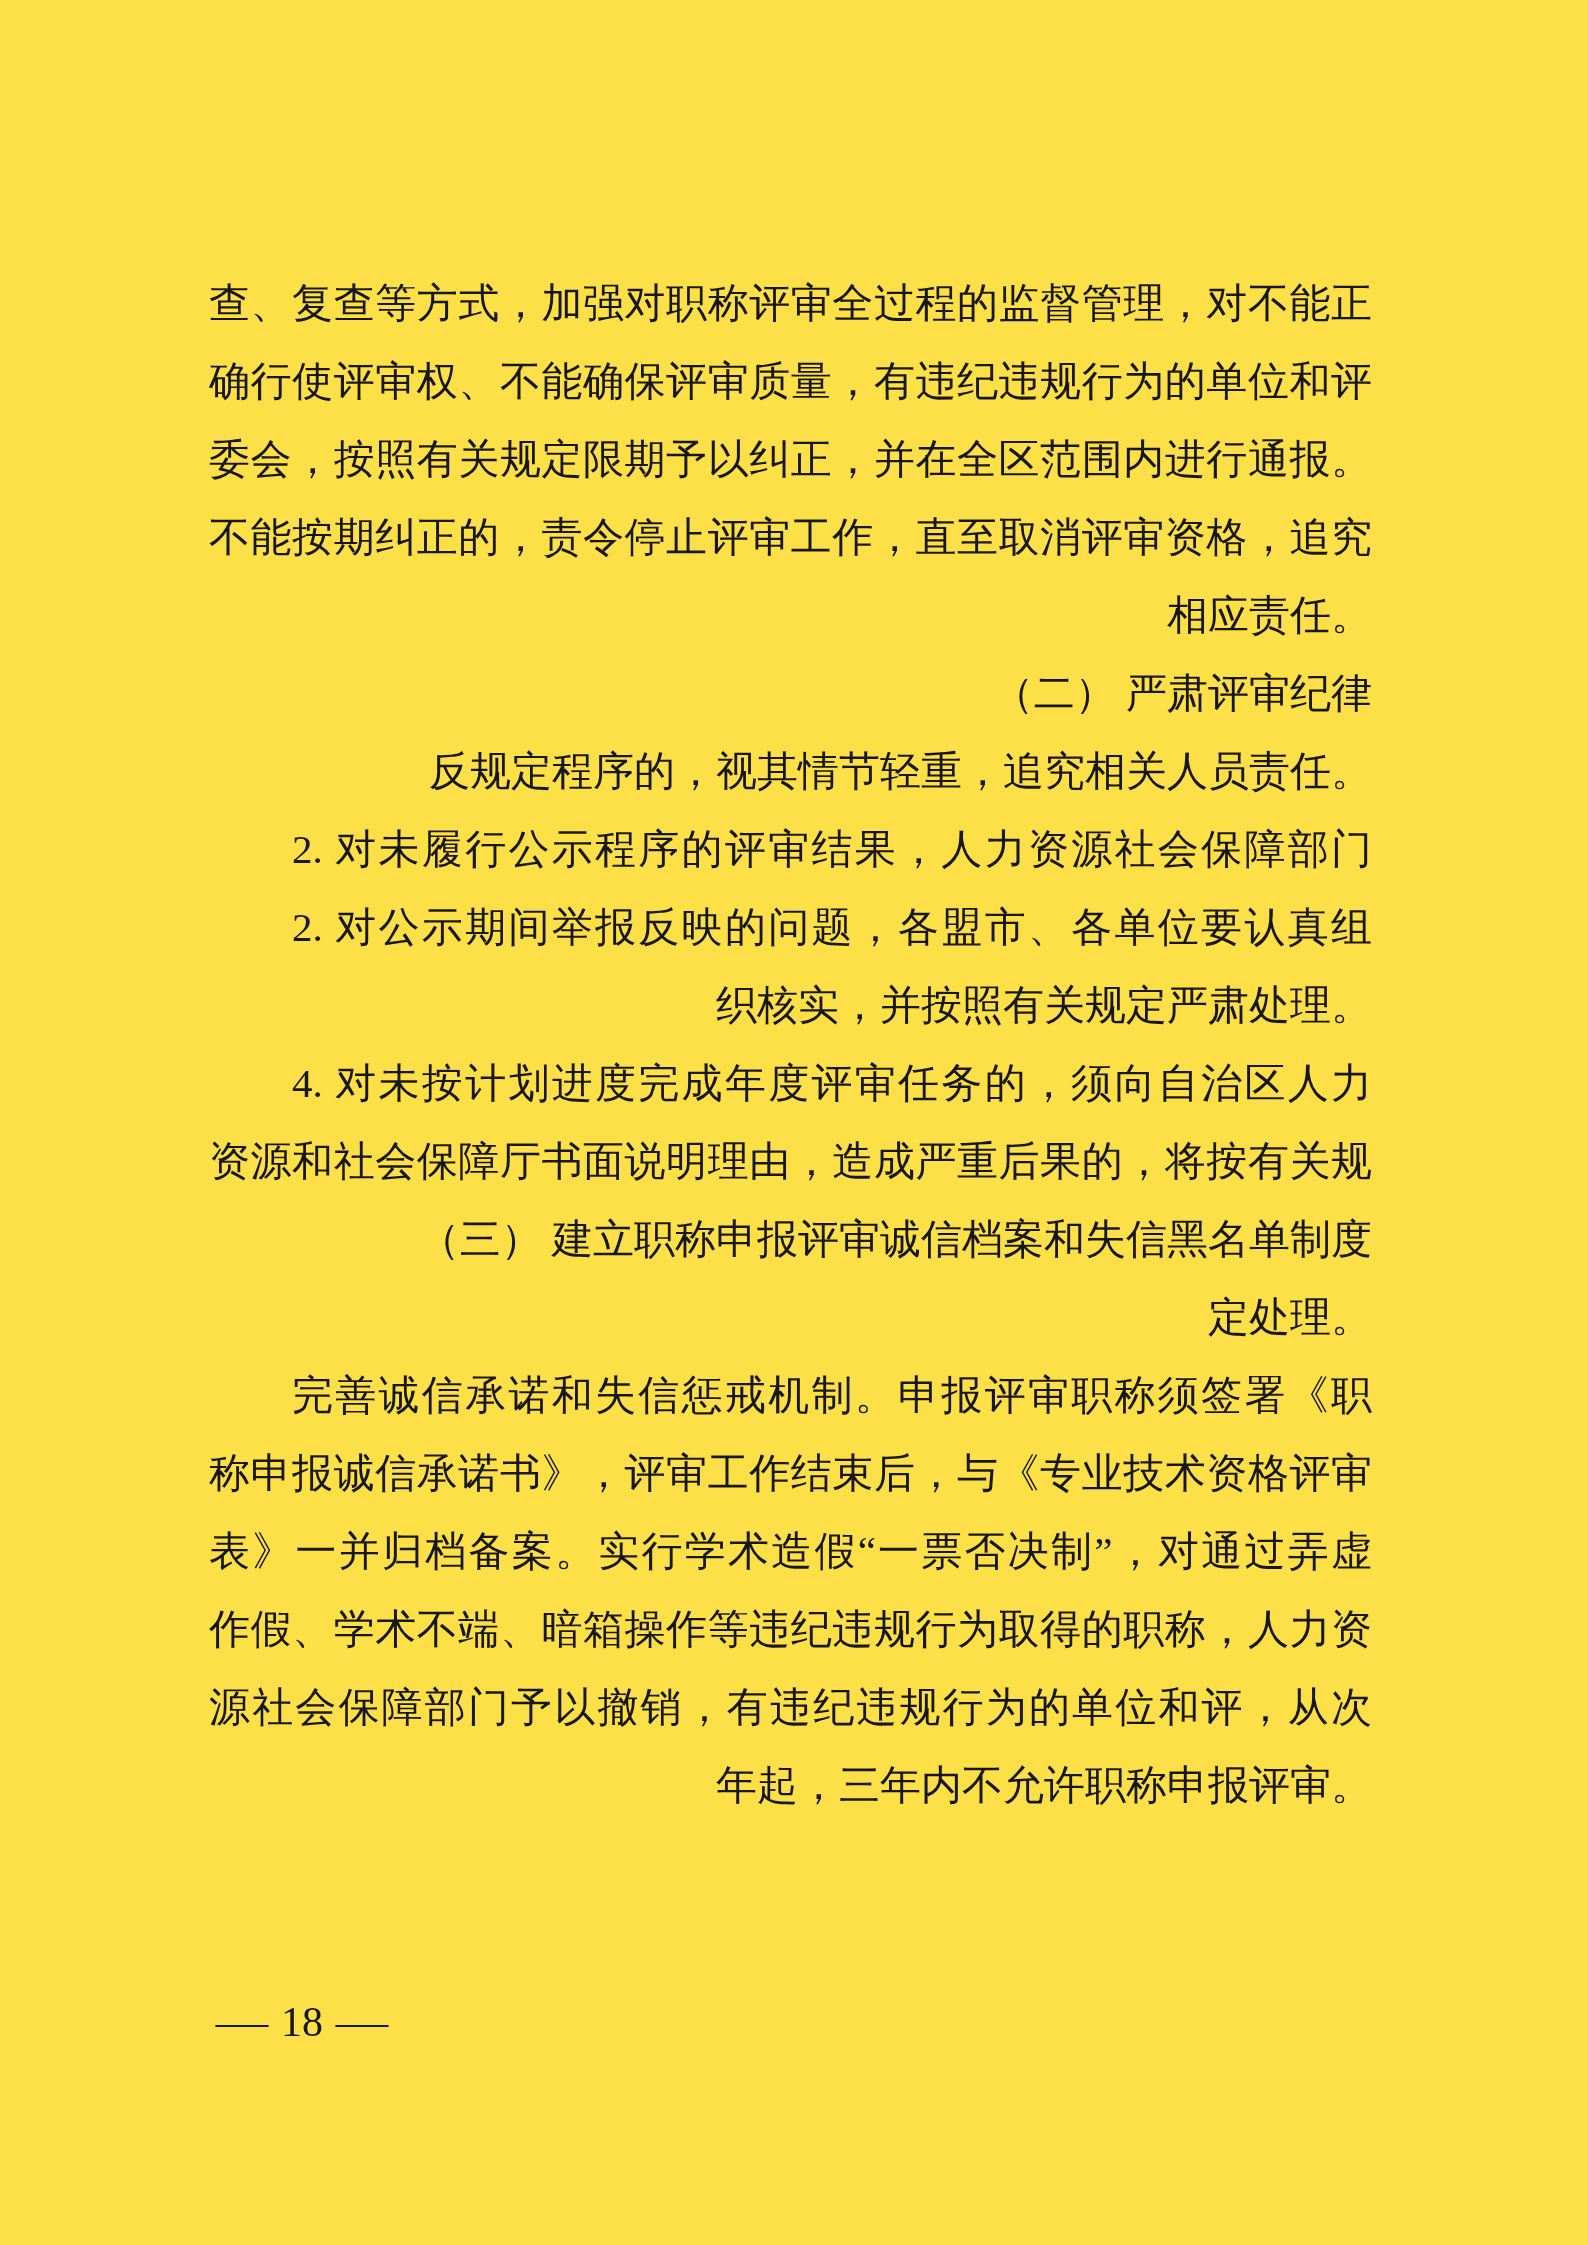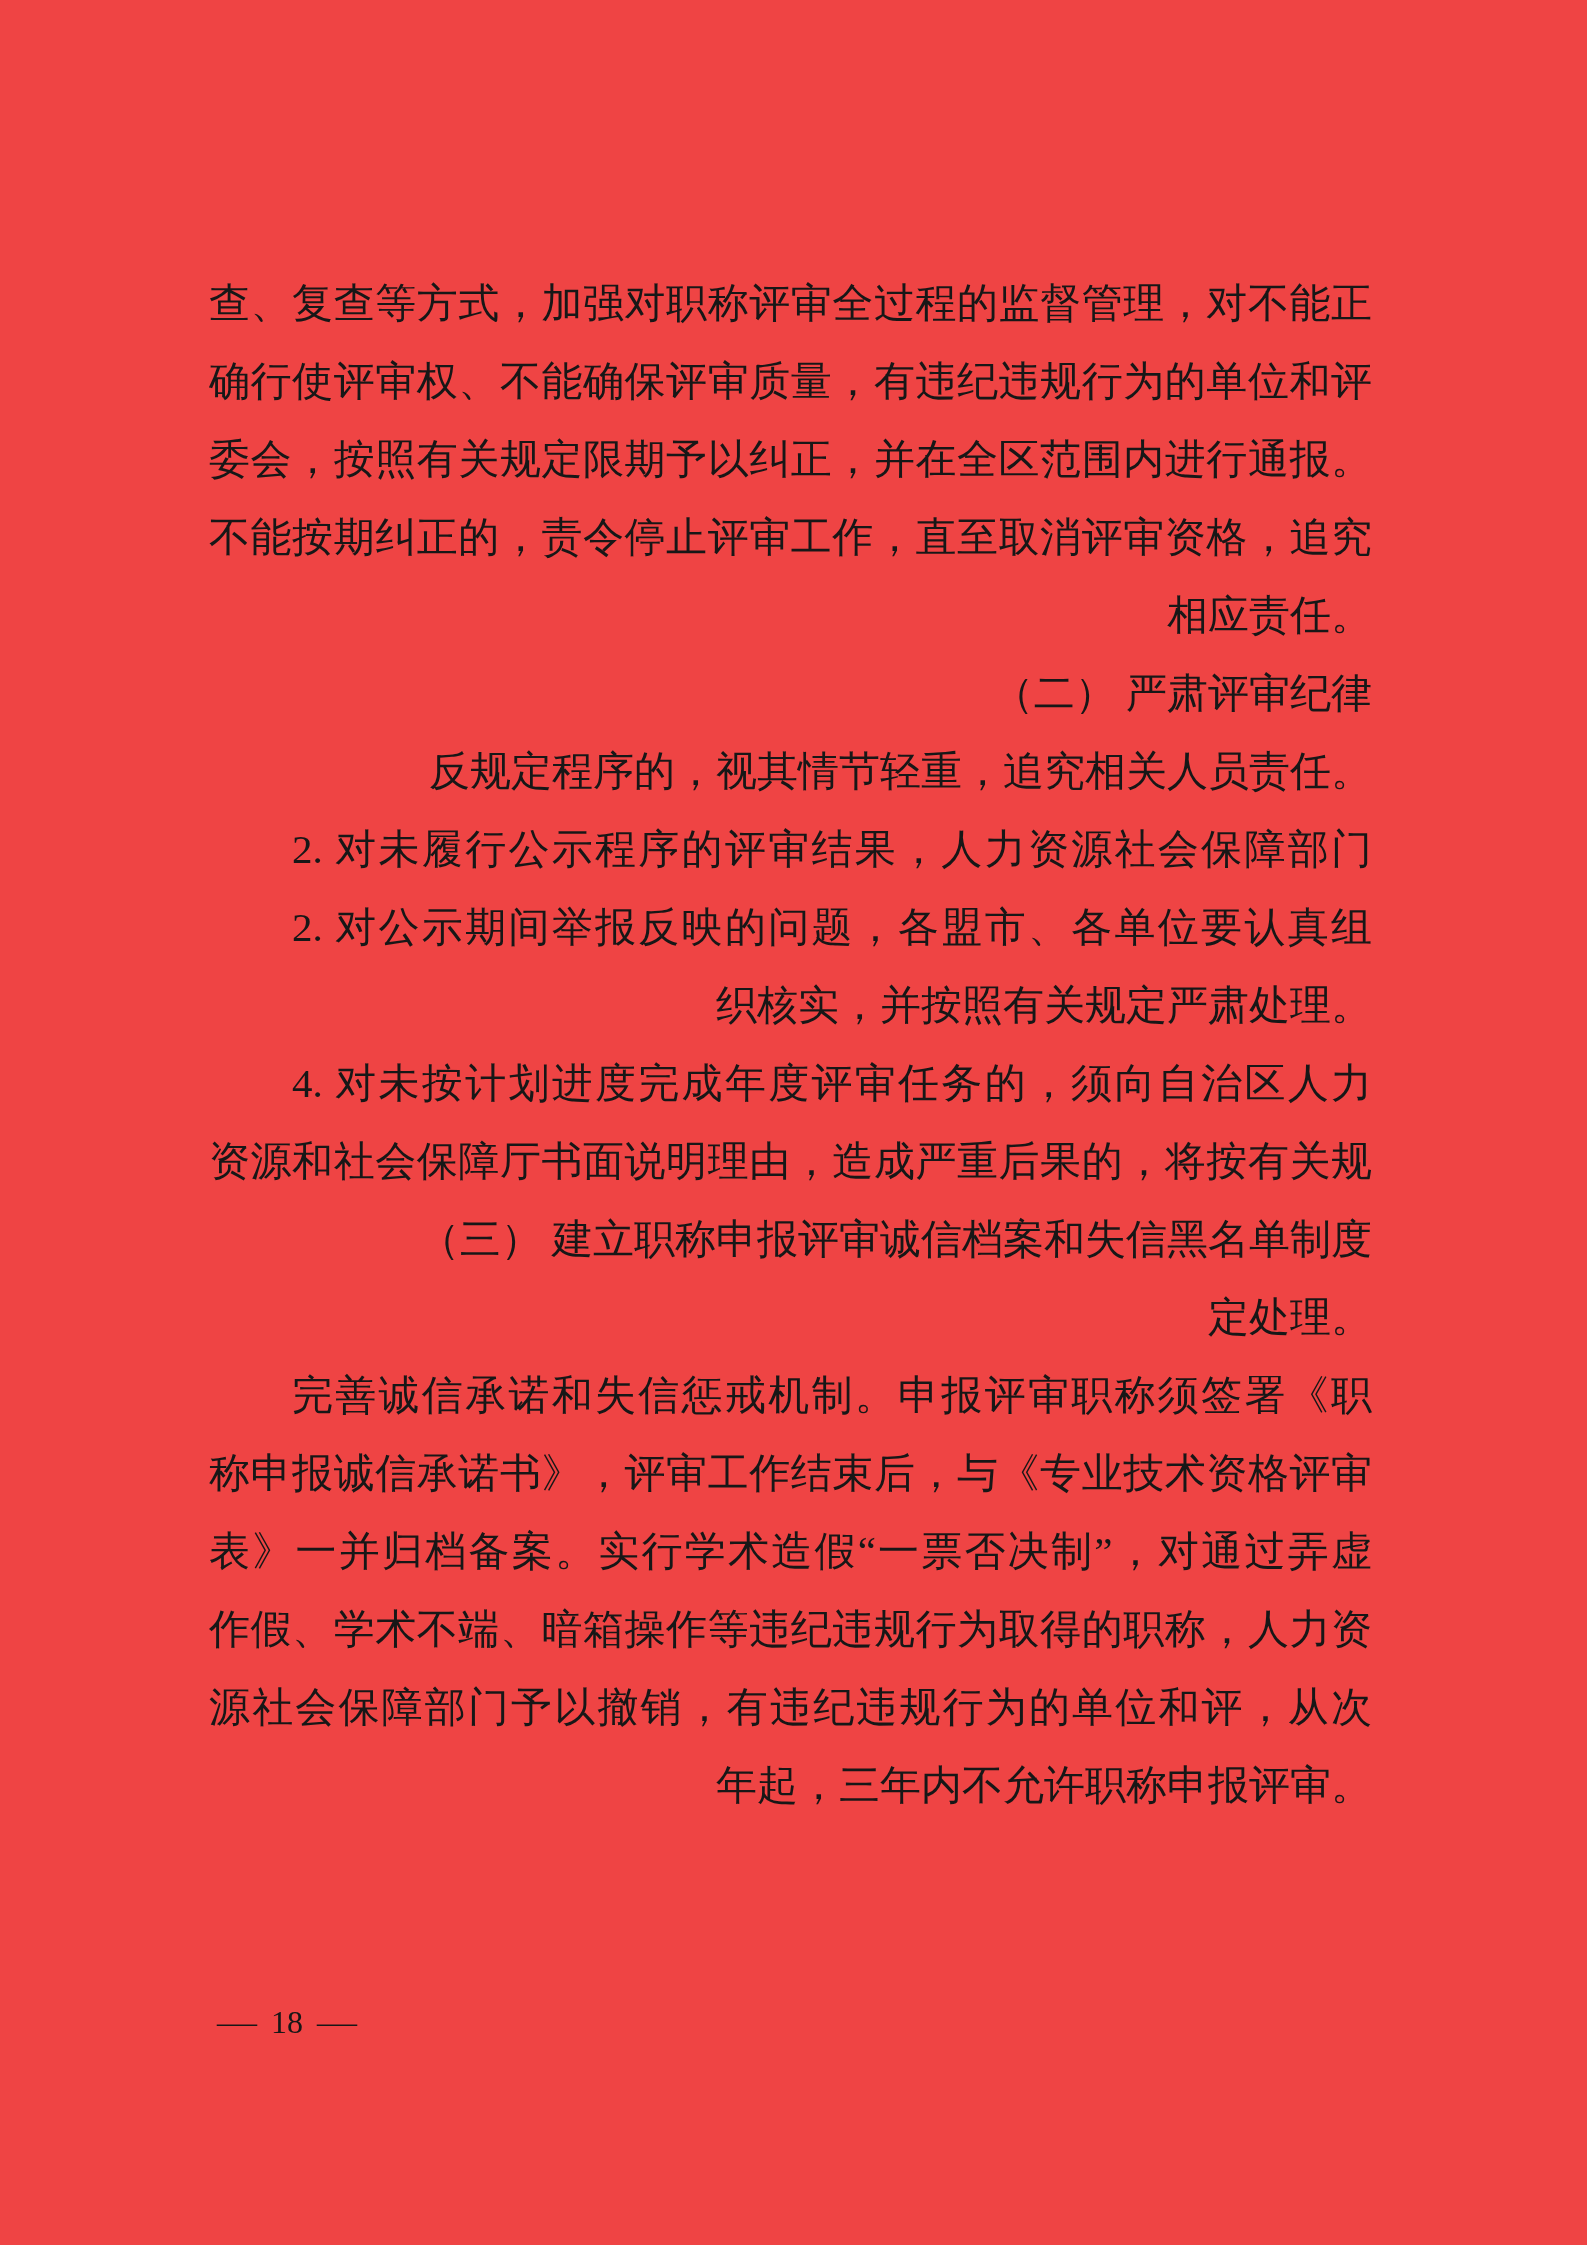--- a/index.html
+++ b/index.html
@@ -4,21 +4,21 @@
 <style>
   html, body {
     margin: 0;
     padding: 0;
     background: #ffffff;
   }
   .page {
     position: relative;
     width: 1587px;
     height: 2245px;
-    background: #ef4444;
+    background: #fde047;
     overflow: hidden;
     font-family: "Liberation Serif", "DejaVu Serif", serif;
     color: #171717;
   }
   .body-text {
     position: absolute;
     left: 209px;
     top: 264px;
     width: 1163px;
   }
@@ -40,21 +40,21 @@
   }
   .heading {
     font-weight: normal;
   }
   .page-footer {
     position: absolute;
     left: 221px;
     top: 1994px;
     height: 56px;
     line-height: 56px;
-    font-size: 32px;
+    font-size: 42px;
     color: #171717;
   }
   .page-footer .dash {
     display: inline-block;
     transform: scaleX(1.25);
   }
   .page-footer .num {
     display: inline-block;
     margin: 0 18px;
   }

